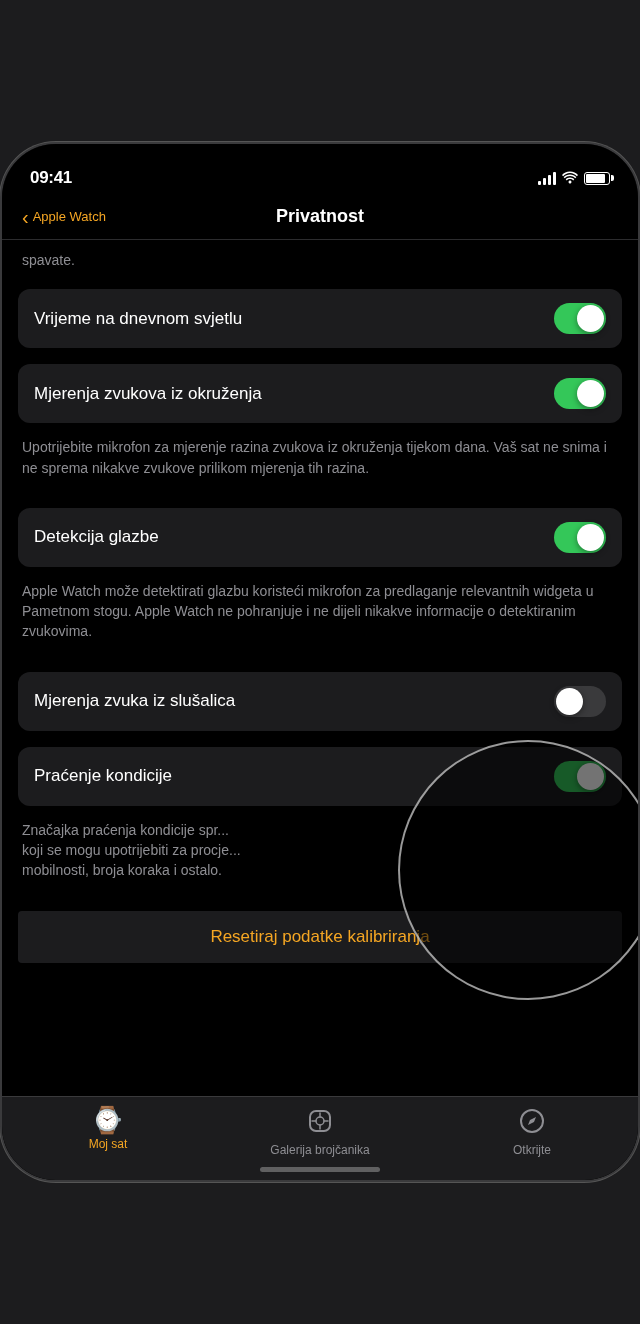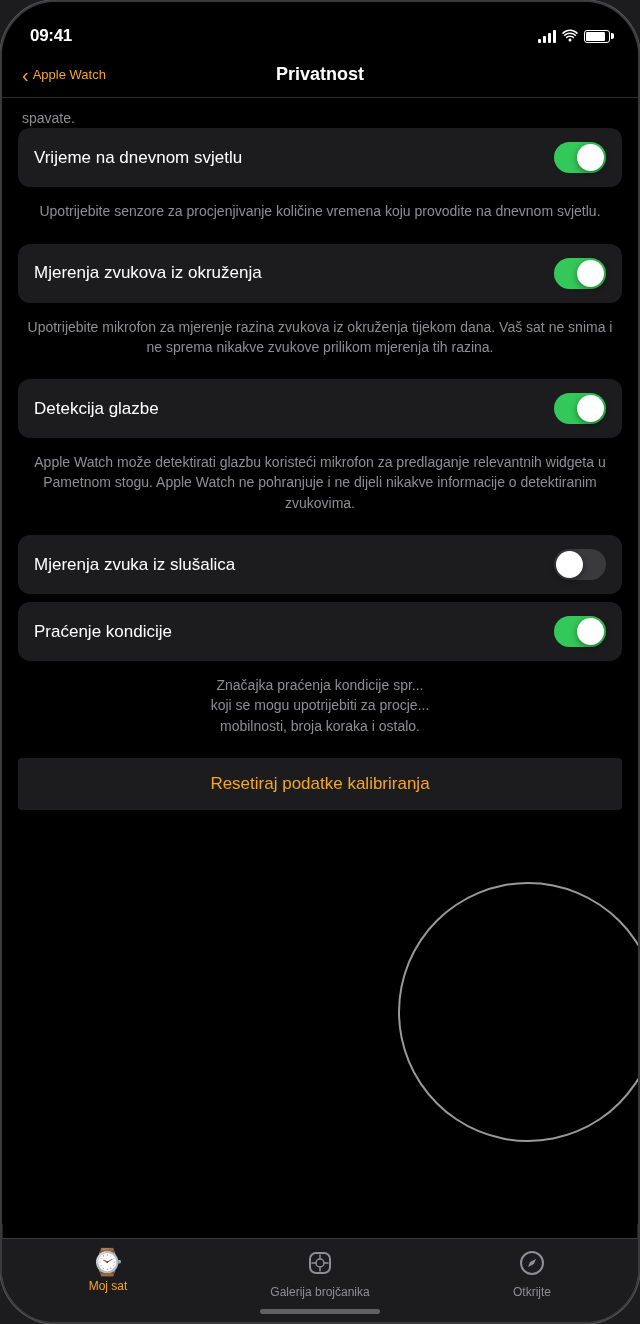--- a/index.html
+++ b/index.html
@@ -8,21 +8,21 @@
       background: #1c1c1e;
       display: flex;
       justify-content: center;
       align-items: center;
       min-height: 100vh;
       font-family: -apple-system, BlinkMacSystemFont, 'SF Pro Display', 'Helvetica Neue', sans-serif;
     }
 
     .phone-frame {
       width: 640px;
-      height: 1324px;
+      height: 1040px;
       background: #000;
       border-radius: 56px;
       position: relative;
       overflow: hidden;
       border: 2px solid #3a3a3c;
       box-shadow: 0 0 0 1px #555, inset 0 0 0 1px #222;
     }
 
     
     .status-bar {
@@ -160,28 +160,27 @@
     .scroll-content {
       background: #000;
       padding: 0 0 20px 0;
       overflow-y: auto;
       height: calc(1324px - 54px - 60px - 84px);
     }
 
     .intro-text {
       color: #8e8e93;
       font-size: 14px;
-      padding: 10px 20px 0 20px;
+      padding: 10px 20px 19px 20px;
       line-height: 1.45;
     }
 
     
     .settings-section {
-      margin-bottom: 8px;
-      text-align: center;
+      margin-bottom: 16px;
     }
 
     .setting-row {
       background: #1c1c1e;
       border-radius: 12px;
       margin: 0 16px 6px 16px;
       padding: 14px 16px;
       display: flex;
       align-items: center;
       justify-content: space-between;
@@ -376,21 +375,20 @@
 
     <p class="intro-text">spavate.</p>
 
     <div class="settings-section">
       <div class="setting-row">
         <span class="setting-label">Vrijeme na dnevnom svjetlu</span>
         <div class="toggle on">
           <div class="toggle-knob"></div>
         </div>
       </div>
-      <p class="setting-description">Upotrijebite senzore za procjenjivanje količine vremena koju provodite na dnevnom svjetlu.</p>
     </div>
 
     <div class="settings-section">
       <div class="setting-row">
         <span class="setting-label">Mjerenja zvukova iz okruženja</span>
         <div class="toggle on">
           <div class="toggle-knob"></div>
         </div>
       </div>
       <p class="setting-description">Upotrijebite mikrofon za mjerenje razina zvukova iz okruženja tijekom dana. Vaš sat ne snima i ne sprema nikakve zvukove prilikom mjerenja tih razina.</p>

